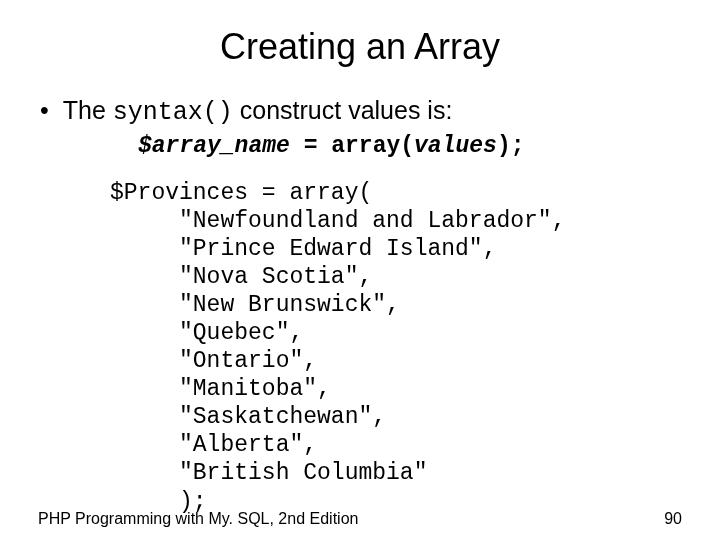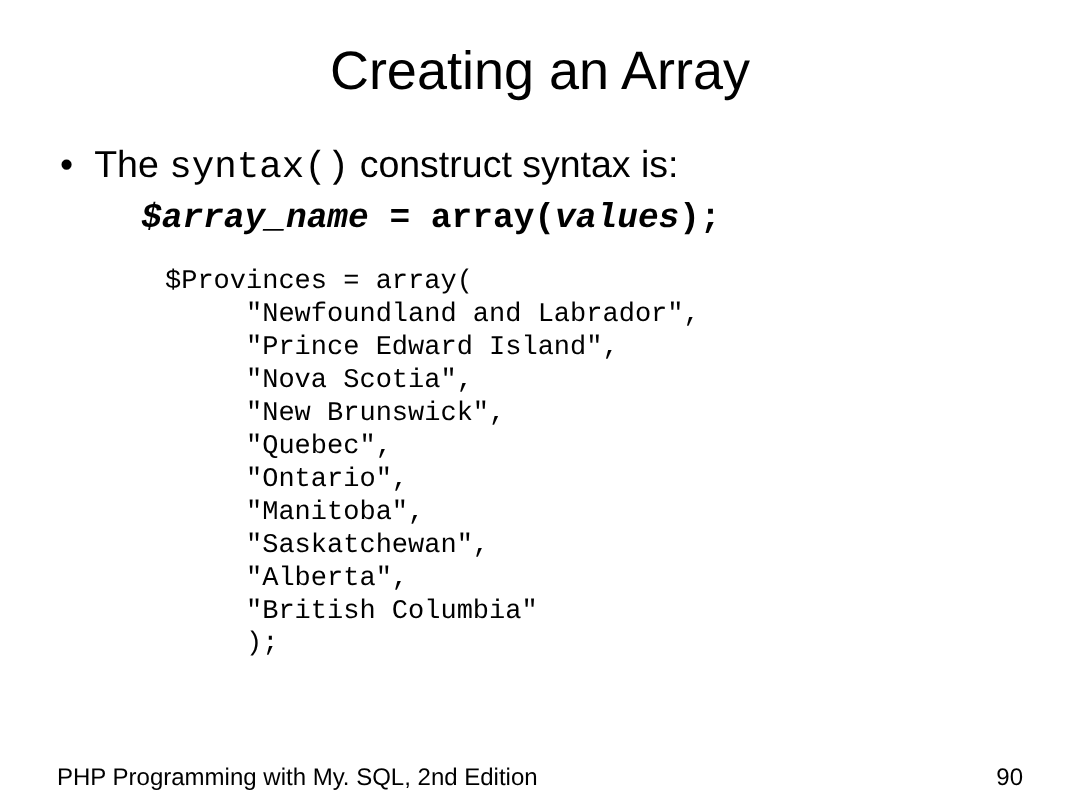--- a/index.html
+++ b/index.html
@@ -2,35 +2,35 @@
 <html><head>
 <meta charset="utf-8">
 <style>
   * { margin: 0; padding: 0; box-sizing: border-box; }
   html, body { width: 720px; height: 540px; background: #fff; font-family: Arial, Helvetica, sans-serif; color: #000; }
   .slide { width: 720px; height: 540px; position: relative; padding: 22px 38px 0 38px; }
   .title { font-size: 36px; text-align: center; margin-top: 4px; margin-bottom: 28px; font-weight: 400; }
   .bullet { font-size: 25px; margin-left: 2px; display: flex; align-items: baseline; }
   .bullet .dot { margin-right: 14px; }
   .mono { font-family: "Courier New", Courier, monospace; }
-  .syntax { font-family: "Courier New", Courier, monospace; font-weight: bold; font-size: 23px; margin-left: 56px; margin-top: 6px; }
+  .syntax { font-family: "Courier New", Courier, monospace; font-weight: bold; font-size: 23px; margin-left: 100px; margin-top: 6px; }
   .syntax .it { font-style: italic; }
-  .code { font-family: "Courier New", Courier, monospace; font-size: 18px; margin-left: 72px; margin-top: 20px; line-height: 1.22; white-space: pre; }
+  .code { font-family: "Courier New", Courier, monospace; font-size: 23px; margin-left: 72px; margin-top: 20px; line-height: 1.22; white-space: pre; }
   .footer { position: absolute; bottom: 12px; left: 38px; right: 38px; display: flex; justify-content: space-between; font-size: 16px; }
 </style>
 </head>
 <body>
 
 <div class="slide">
   <h1 class="title">Creating an Array</h1>
 
   <div class="bullet">
     <span class="dot">•</span>
     <span>
-      <span>The </span><span class="mono">syntax()</span><span> construct syntax is:</span>
+      <span>The </span><span class="mono">syntax()</span><span> construct values is:</span>
     </span>
   </div>
 
   <div class="syntax">
     <span class="it">$array_name</span><span> = array(</span><span class="it">values</span><span>);</span>
   </div>
 
   <pre class="code">$Provinces = array(
      "Newfoundland and Labrador",
      "Prince Edward Island",

